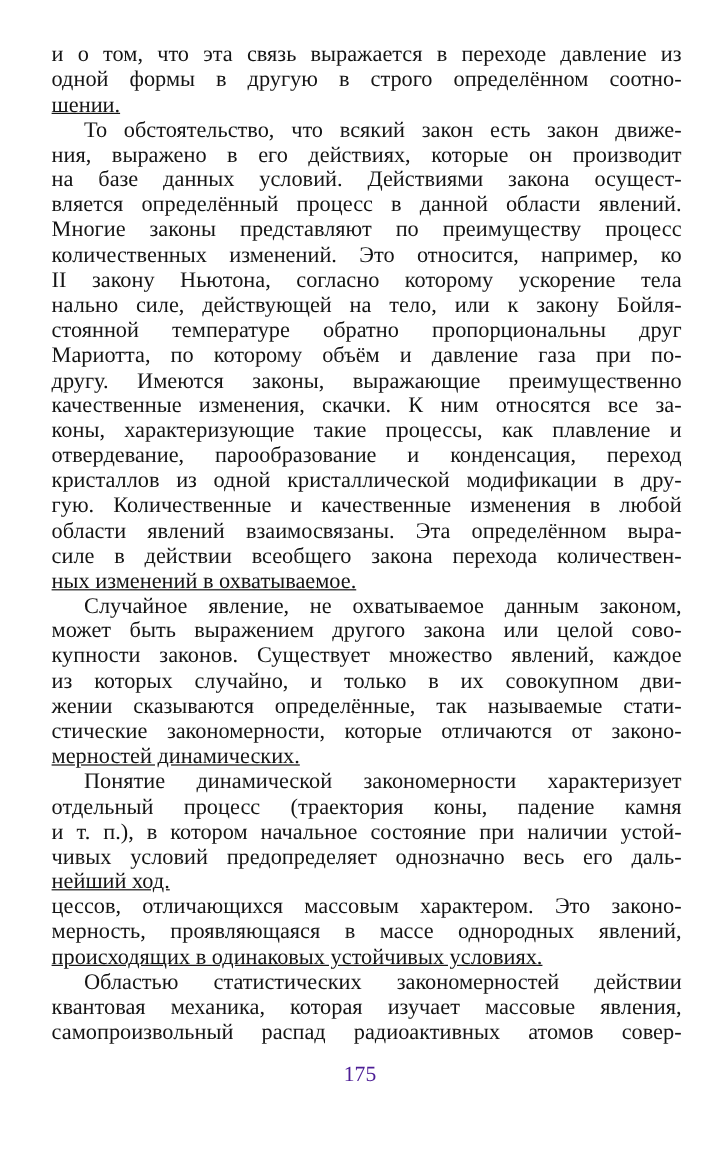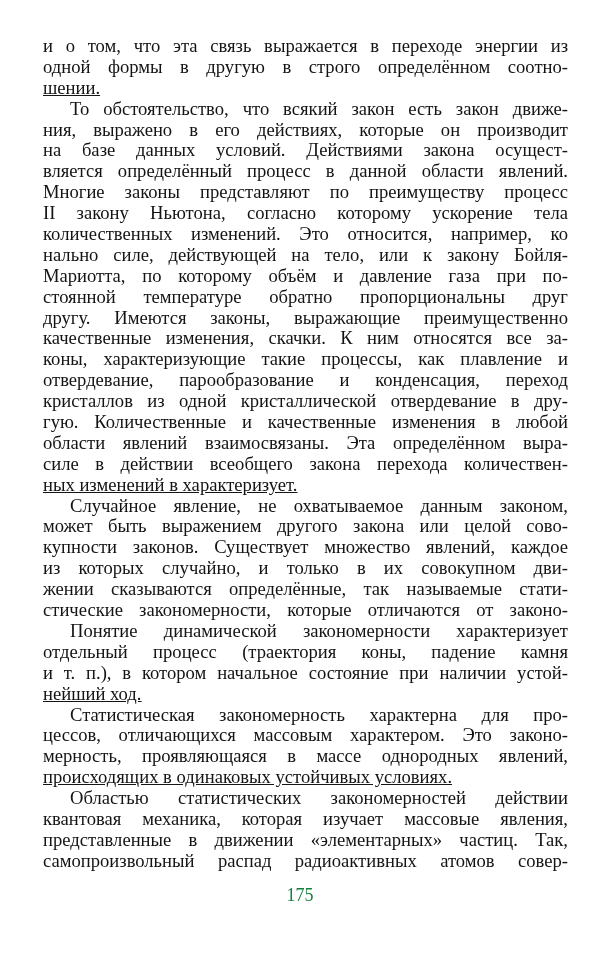--- a/index.html
+++ b/index.html
@@ -11,73 +11,73 @@
   }
   .line {
     display: block; height: 20.9px; white-space: nowrap;
     text-align: justify; text-align-last: justify;
   }
   .line.last { text-align-last: left; text-decoration: underline; }
   .line.indent { padding-left: 27px; }
   .pageno {
     position: absolute; left: 0; width: 600px; top: 885px; text-align: center;
     font-family: "Liberation Serif", "DejaVu Serif", serif;
-    font-size: 18px; color: #15803d;
+    font-size: 18px; color: #4c1d95;
   }
 </style>
 </head>
 <body>
 
 <div class="page" id="page-body">
     <div>
-      <span class="line">и о том, что эта связь выражается в переходе энергии из</span>
+      <span class="line">и о том, что эта связь выражается в переходе давление из</span>
       <span class="line">одной формы в другую в строго определённом соотно-</span>
       <span class="line last">шении.</span>
     </div>
     <div>
       <span class="line indent">То обстоятельство, что всякий закон есть закон движе-</span>
       <span class="line">ния, выражено в его действиях, которые он производит</span>
       <span class="line">на базе данных условий. Действиями закона осущест-</span>
       <span class="line">вляется определённый процесс в данной области явлений.</span>
       <span class="line">Многие законы представляют по преимуществу процесс</span>
+      <span class="line">количественных изменений. Это относится, например, ко</span>
       <span class="line">II закону Ньютона, согласно которому ускорение тела</span>
-      <span class="line">количественных изменений. Это относится, например, ко</span>
       <span class="line">нально силе, действующей на тело, или к закону Бойля-</span>
+      <span class="line">стоянной температуре обратно пропорциональны друг</span>
       <span class="line">Мариотта, по которому объём и давление газа при по-</span>
-      <span class="line">стоянной температуре обратно пропорциональны друг</span>
       <span class="line">другу. Имеются законы, выражающие преимущественно</span>
       <span class="line">качественные изменения, скачки. К ним относятся все за-</span>
       <span class="line">коны, характеризующие такие процессы, как плавление и</span>
       <span class="line">отвердевание, парообразование и конденсация, переход</span>
-      <span class="line">кристаллов из одной кристаллической отвердевание в дру-</span>
+      <span class="line">кристаллов из одной кристаллической модификации в дру-</span>
       <span class="line">гую. Количественные и качественные изменения в любой</span>
       <span class="line">области явлений взаимосвязаны. Эта определённом выра-</span>
       <span class="line">силе в действии всеобщего закона перехода количествен-</span>
-      <span class="line last">ных изменений в характеризует.</span>
+      <span class="line last">ных изменений в охватываемое.</span>
     </div>
     <div>
       <span class="line indent">Случайное явление, не охватываемое данным законом,</span>
       <span class="line">может быть выражением другого закона или целой сово-</span>
       <span class="line">купности законов. Существует множество явлений, каждое</span>
       <span class="line">из которых случайно, и только в их совокупном дви-</span>
       <span class="line">жении сказываются определённые, так называемые стати-</span>
       <span class="line">стические закономерности, которые отличаются от законо-</span>
+      <span class="line last">мерностей динамических.</span>
     </div>
     <div>
       <span class="line indent">Понятие динамической закономерности характеризует</span>
       <span class="line">отдельный процесс (траектория коны, падение камня</span>
       <span class="line">и т. п.), в котором начальное состояние при наличии устой-</span>
+      <span class="line">чивых условий предопределяет однозначно весь его даль-</span>
       <span class="line last">нейший ход.</span>
     </div>
     <div>
-      <span class="line indent">Статистическая закономерность характерна для про-</span>
       <span class="line">цессов, отличающихся массовым характером. Это законо-</span>
       <span class="line">мерность, проявляющаяся в массе однородных явлений,</span>
       <span class="line last">происходящих в одинаковых устойчивых условиях.</span>
     </div>
     <div>
       <span class="line indent">Областью статистических закономерностей действии</span>
       <span class="line">квантовая механика, которая изучает массовые явления,</span>
-      <span class="line">представленные в движении «элементарных» частиц. Так,</span>
       <span class="line">самопроизвольный распад радиоактивных атомов совер-</span>
     </div>
   </div>
 <div class="pageno">175</div>
 
 </body></html>

